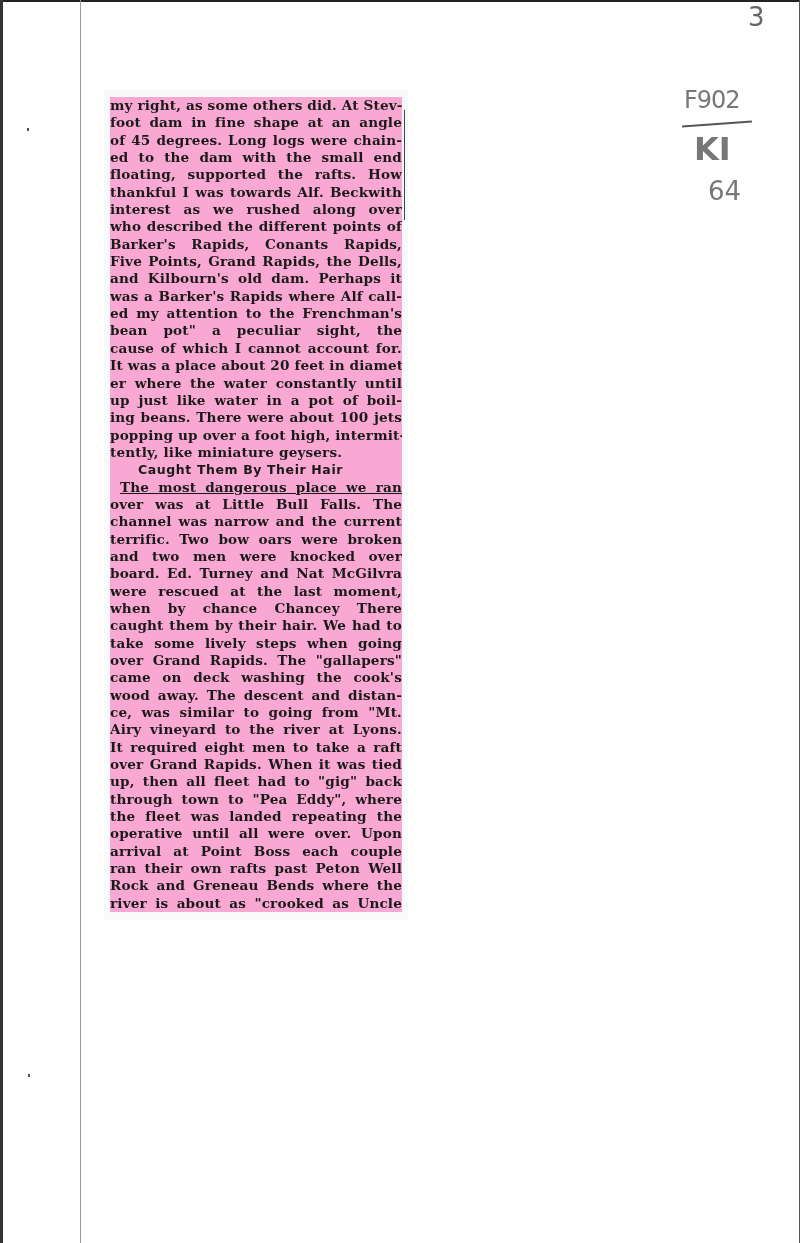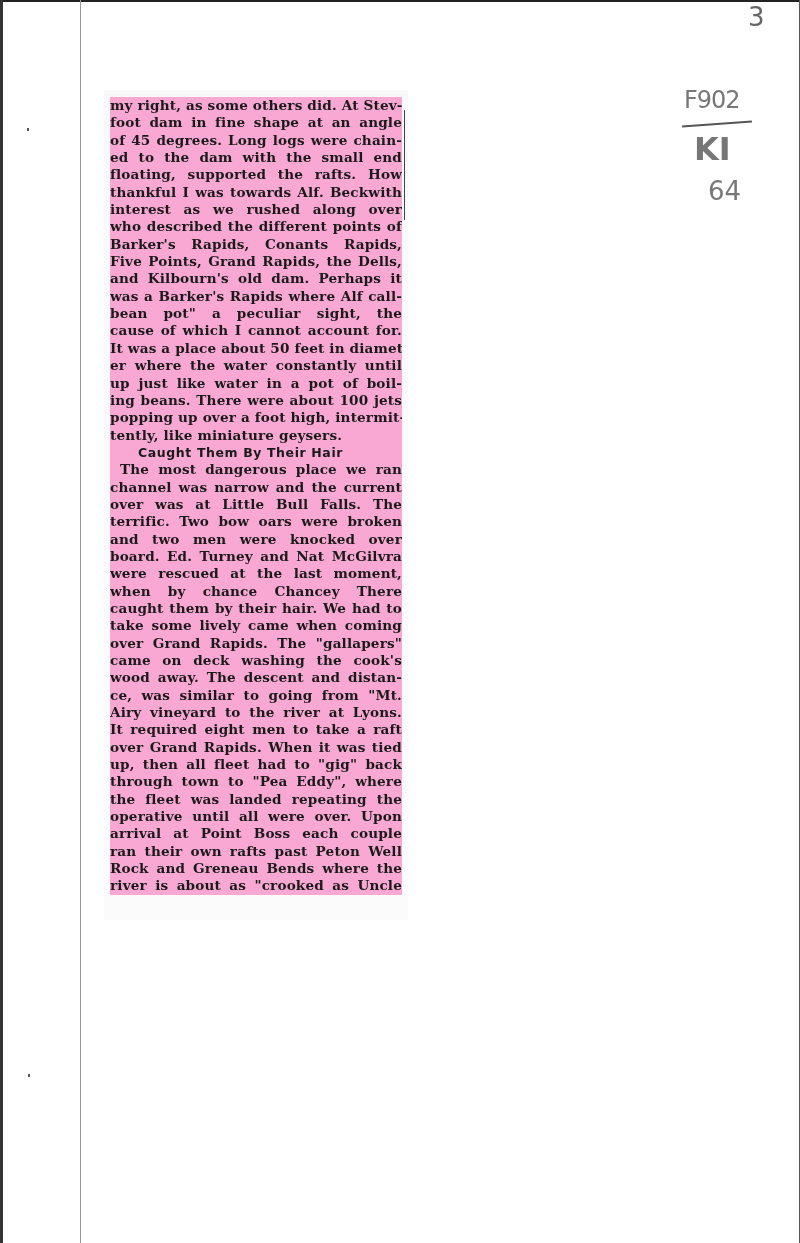--- a/index.html
+++ b/index.html
@@ -21,21 +21,21 @@
   .clip-shade { position:absolute; left:104px; top:90px; width:304px; height:830px;
     background:linear-gradient(#f3f3f3,#f7f7f7); opacity:.55; }
   .col-rule { position:absolute; left:404px; top:110px; width:1px; height:110px; background:#444; }
   .line {
     font-size:13.6px; line-height:17.35px; height:17.35px;
     text-align:justify; text-align-last:justify;
     white-space:nowrap; overflow:hidden;
     font-weight:bold; letter-spacing:0.15px;
   }
   .line.last { text-align-last:left; }
-  .line.indent { padding-left:10px; }
+  .line.indent { padding-left:10px;text-decoration:underline; }
   .heading {
     font-family:"DejaVu Sans", "Liberation Sans", sans-serif;
     font-size:12.5px; line-height:17.35px; height:17.35px; font-weight:bold;
     padding-left:28px; letter-spacing:0.6px; white-space:nowrap;
   }
   .hand {
     position:absolute; font-family:"DejaVu Sans", "Liberation Sans", sans-serif;
     color:#777; font-weight:normal;
   }
   .hand.page { left:748px; top:2px; font-size:26px; color:#666; }
@@ -70,43 +70,44 @@
     <div class="line">of 45 degrees. Long logs were chain-</div>
     <div class="line">ed to the dam with the small end</div>
     <div class="line">floating, supported the rafts. How</div>
     <div class="line">thankful I was towards Alf. Beckwith</div>
     <div class="line">interest as we rushed along over</div>
     <div class="line">who described the different points of</div>
     <div class="line">Barker's Rapids, Conants Rapids,</div>
     <div class="line">Five Points, Grand Rapids, the Dells,</div>
     <div class="line">and Kilbourn's old dam. Perhaps it</div>
     <div class="line">was a Barker's Rapids where Alf call-</div>
+    <div class="line">ed my attention to the Frenchman's</div>
     <div class="line">bean pot" a peculiar sight, the</div>
     <div class="line">cause of which I cannot account for.</div>
-    <div class="line">It was a place about 50 feet in diamet</div>
+    <div class="line">It was a place about 20 feet in diamet</div>
     <div class="line">er where the water constantly until</div>
     <div class="line">up just like water in a pot of boil-</div>
     <div class="line">ing beans. There were about 100 jets</div>
     <div class="line">popping up over a foot high, intermit-</div>
     <div class="line last">tently, like miniature geysers.</div>
   </div>
 
   <div class="heading">Caught Them By Their Hair</div>
 
   <div>
     <div class="line indent">The most dangerous place we ran</div>
+    <div class="line">over was at Little Bull Falls. The</div>
     <div class="line">channel was narrow and the current</div>
-    <div class="line">over was at Little Bull Falls. The</div>
     <div class="line">terrific. Two bow oars were broken</div>
     <div class="line">and two men were knocked over</div>
     <div class="line">board. Ed. Turney and Nat McGilvra</div>
     <div class="line">were rescued at the last moment,</div>
     <div class="line">when by chance Chancey There</div>
     <div class="line">caught them by their hair. We had to</div>
-    <div class="line">take some lively came when coming</div>
+    <div class="line">take some lively steps when going</div>
     <div class="line">over Grand Rapids. The "gallapers"</div>
     <div class="line">came on deck washing the cook's</div>
     <div class="line">wood away. The descent and distan-</div>
     <div class="line">ce, was similar to going from "Mt.</div>
     <div class="line">Airy vineyard to the river at Lyons.</div>
     <div class="line">It required eight men to take a raft</div>
     <div class="line">over Grand Rapids. When it was tied</div>
     <div class="line">up, then all fleet had to "gig" back</div>
     <div class="line">through town to "Pea Eddy", where</div>
     <div class="line">the fleet was landed repeating the</div>

